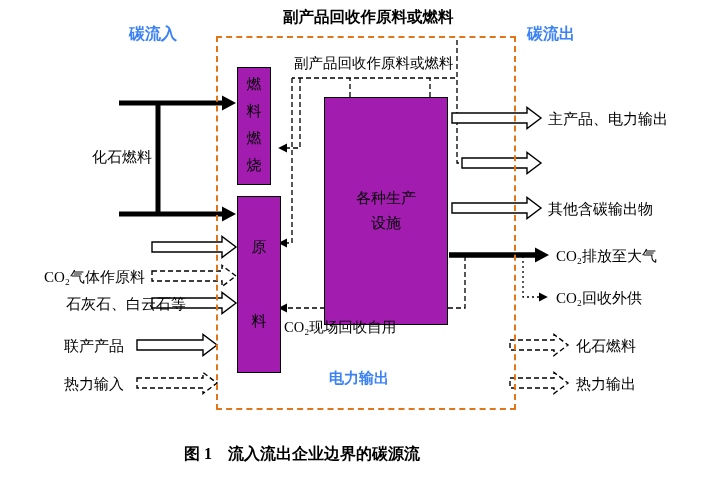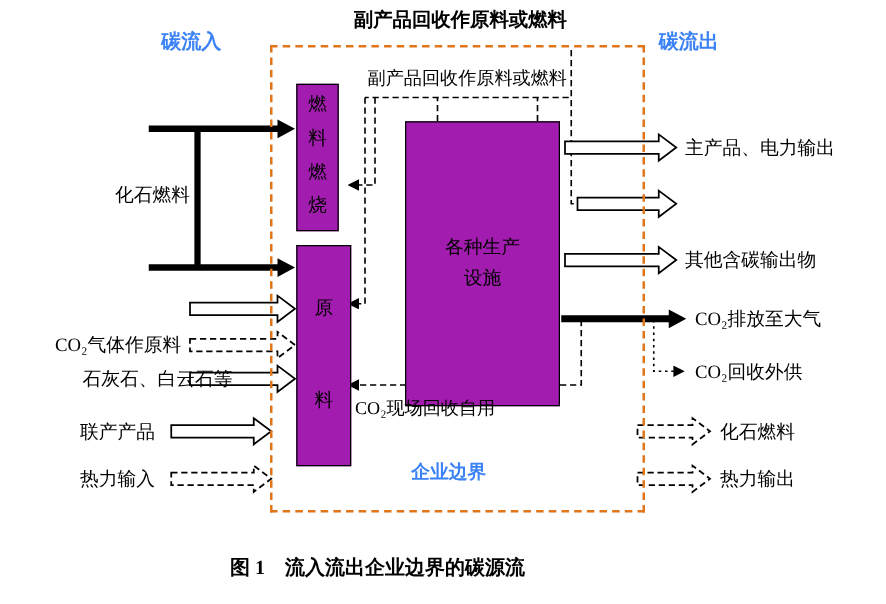--- a/index.html
+++ b/index.html
@@ -78,21 +78,21 @@
   <div class="box box-raw">
     <span class="vtext">原料</span>
   </div>
   <div class="box box-fac">
     <span class="fac-text">各种生产设施</span>
   </div>
 
   <div class="lbl bold" style="left:283px;top:8px;font-size:15.5px;">副产品回收作原料或燃料</div>
   <div class="lbl orange" style="left:129px;top:25px;font-size:16px;">碳流入</div>
   <div class="lbl orange" style="left:527px;top:25px;font-size:16px;">碳流出</div>
-  <div class="lbl orange" style="left:329px;top:369px;">企业边界</div>
+  <div class="lbl orange" style="left:329px;top:369px;">电力输出</div>
 
   <div class="lbl" style="left:294px;top:54px;font-size:14.5px;">副产品回收作原料或燃料</div>
   <div class="lbl" style="left:284px;top:318px;font-size:14.5px;">CO₂现场回收自用</div>
 
   <div class="lbl" style="left:92px;top:148px;">化石燃料</div>
   <div class="lbl" style="left:44px;top:268px;">CO₂气体作原料</div>
   <div class="lbl" style="left:30px;top:295px;margin-left:36px;">石灰石、白云石等</div>
   <div class="lbl" style="left:64px;top:337px;">联产产品</div>
   <div class="lbl" style="left:64px;top:375px;">热力输入</div>
 

